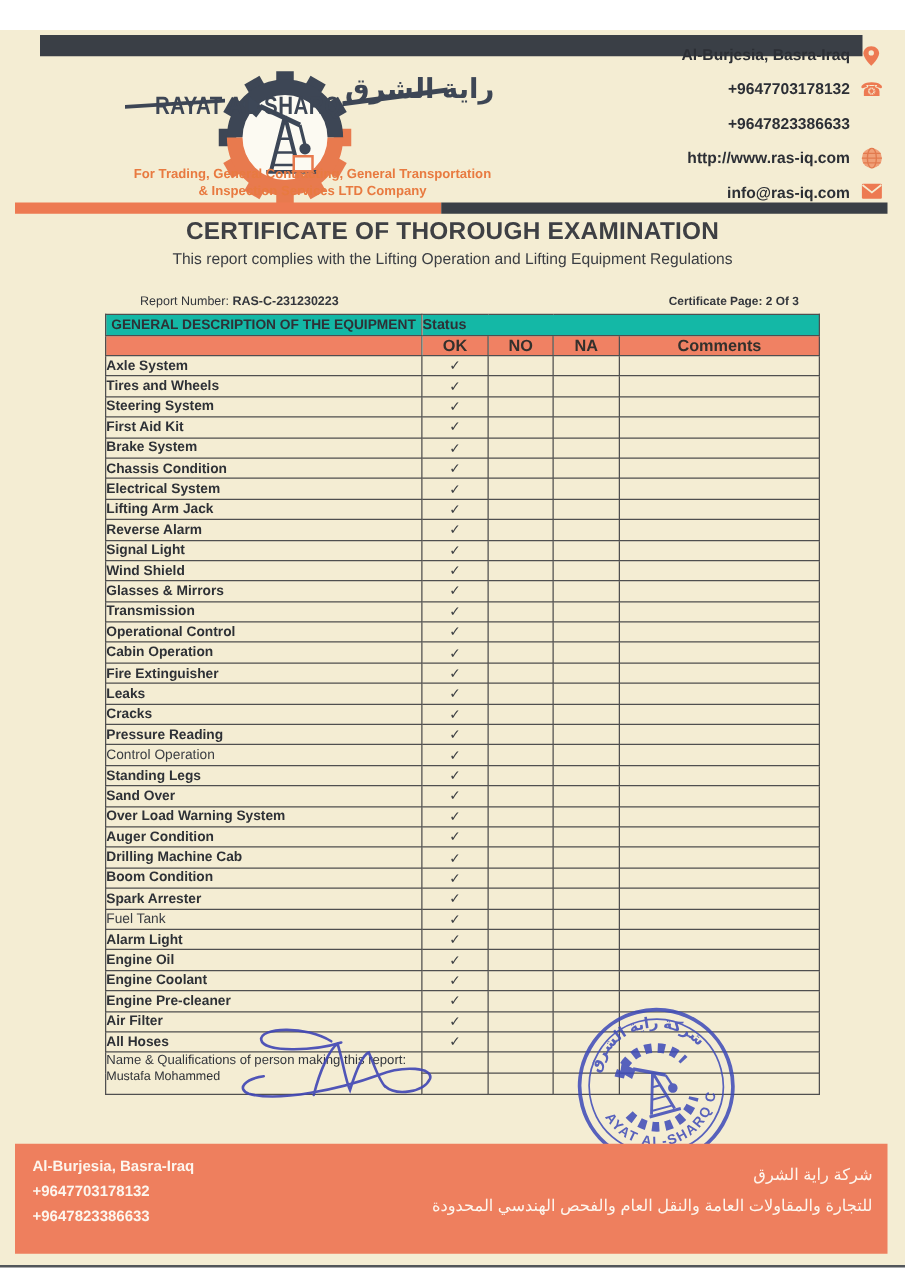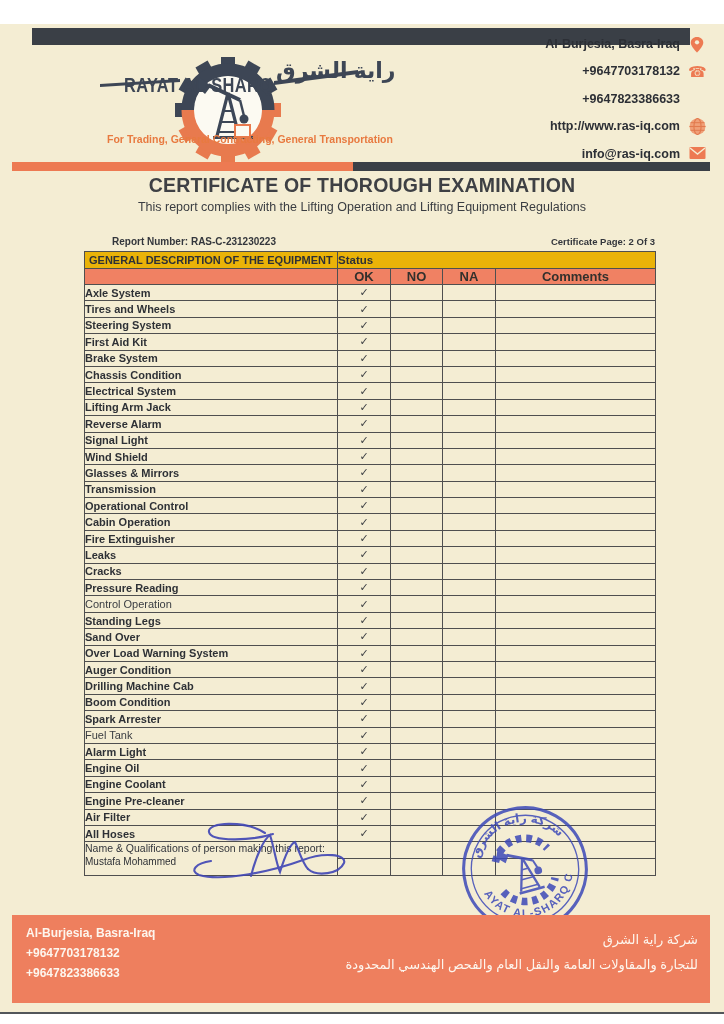--- a/index.html
+++ b/index.html
@@ -28,28 +28,28 @@
   .contact-row .txt{position:absolute;right:26px;top:1px;font-size:12.5px;font-weight:600;color:#2c2f35;}
   .contact-row .ico{position:absolute;right:0;top:0;width:18px;height:18px;text-align:center;}
   .glyph-ico{font-family:"DejaVu Sans",sans-serif;color:#ed7a52;font-size:15px;line-height:18px;}
 
   
   .cert-title{left:0;top:150px;width:724px;text-align:center;font-size:19.5px;
     font-weight:bold;color:#3e4044;letter-spacing:.2px;}
   .cert-sub{left:0;top:176px;width:724px;text-align:center;font-size:12.5px;color:#3a3d42;}
 
   .report-line{left:84px;top:212px;width:571px;height:14px;font-size:10px;color:#33363c;}
-  .report-num-label{font-weight:bold;padding-left:28px;}
+  .report-num-label{font-weight:normal;padding-left:28px;}
   .report-num-value{font-weight:bold;}
-  .cert-page{position:absolute;right:0;top:0;font-size:9.5px;font-weight:bold;}
+  .cert-page{position:absolute;right:16px;top:0;font-size:9.5px;font-weight:bold;}
 
   
   table.equip{position:absolute;left:84px;top:227px;width:571px;border-collapse:collapse;table-layout:fixed;}
   table.equip td,table.equip th{border:1px solid #4f4f4f;padding:0;overflow:hidden;}
-  .hdr1 th{height:16px;background:#eab308;color:#2e3136;font-size:11px;}
+  .hdr1 th{height:16px;background:#14b8a6;color:#2e3136;font-size:11px;}
   .hdr1 .h-desc{text-align:left;padding-left:4px;}
   .hdr1 .h-status{text-align:left;font-size:11.5px;}
   .hdr2 td{height:13px;background:#f08163;color:#33302c;font-size:13px;font-weight:bold;text-align:center;}
   tr.item td{height:15.4px;}
   td.c-label{font-size:11px;font-weight:bold;color:#2e3136;padding-left:4px;text-align:left;}
   td.c-label.normal{font-weight:normal;color:#3a3d42;}
   td.c-status{text-align:center;font-size:11px;color:#3b3e42;font-family:"DejaVu Sans",sans-serif;}
   td.name-cell{vertical-align:top;padding:2px 4px;}
   .name-caption{font-size:10.5px;color:#33363c;line-height:13px;}
   .name-value{font-size:10px;font-weight:normal;color:#2e3136;line-height:14px;}
@@ -109,20 +109,21 @@
       <rect x="-15" y="26" width="40" height="3" fill="#3d4757"></rect>
       <rect x="7" y="15" width="15" height="12" fill="#fcfaf2" stroke="#e87a4e" stroke-width="2"></rect>
       <circle cx="11" cy="31" r="3.4" fill="#e87a4e"></circle>
       <circle cx="20" cy="31" r="3.4" fill="#e87a4e"></circle>
     </g>
   </svg>
   <div class="abs logo-en">RAYAT AL-SHARQ</div>
   <div class="abs logo-ar">راية الشرق</div>
   <div class="abs tagline">
     <div>For Trading, General Contracting, General Transportation</div>
+    <div>&amp; Inspection Services LTD Company</div>
   </div>
 
   <div class="contact-row" style="top:12px;">
     <span class="txt">Al-Burjesia, Basra-Iraq</span>
     <span class="ico">
       <svg width="16" height="18" viewBox="-8 -8 16 20">
           <path d="M0,-7 C4.2,-7 7,-4 7,-0.5 C7,3.5 0,10.5 0,10.5 C0,10.5 -7,3.5 -7,-0.5 C-7,-4 -4.2,-7 0,-7 Z" fill="#ed7a52"></path>
           <circle cx="0" cy="-1" r="2.4" fill="#f4edd3"></circle>
         </svg>
     </span>

